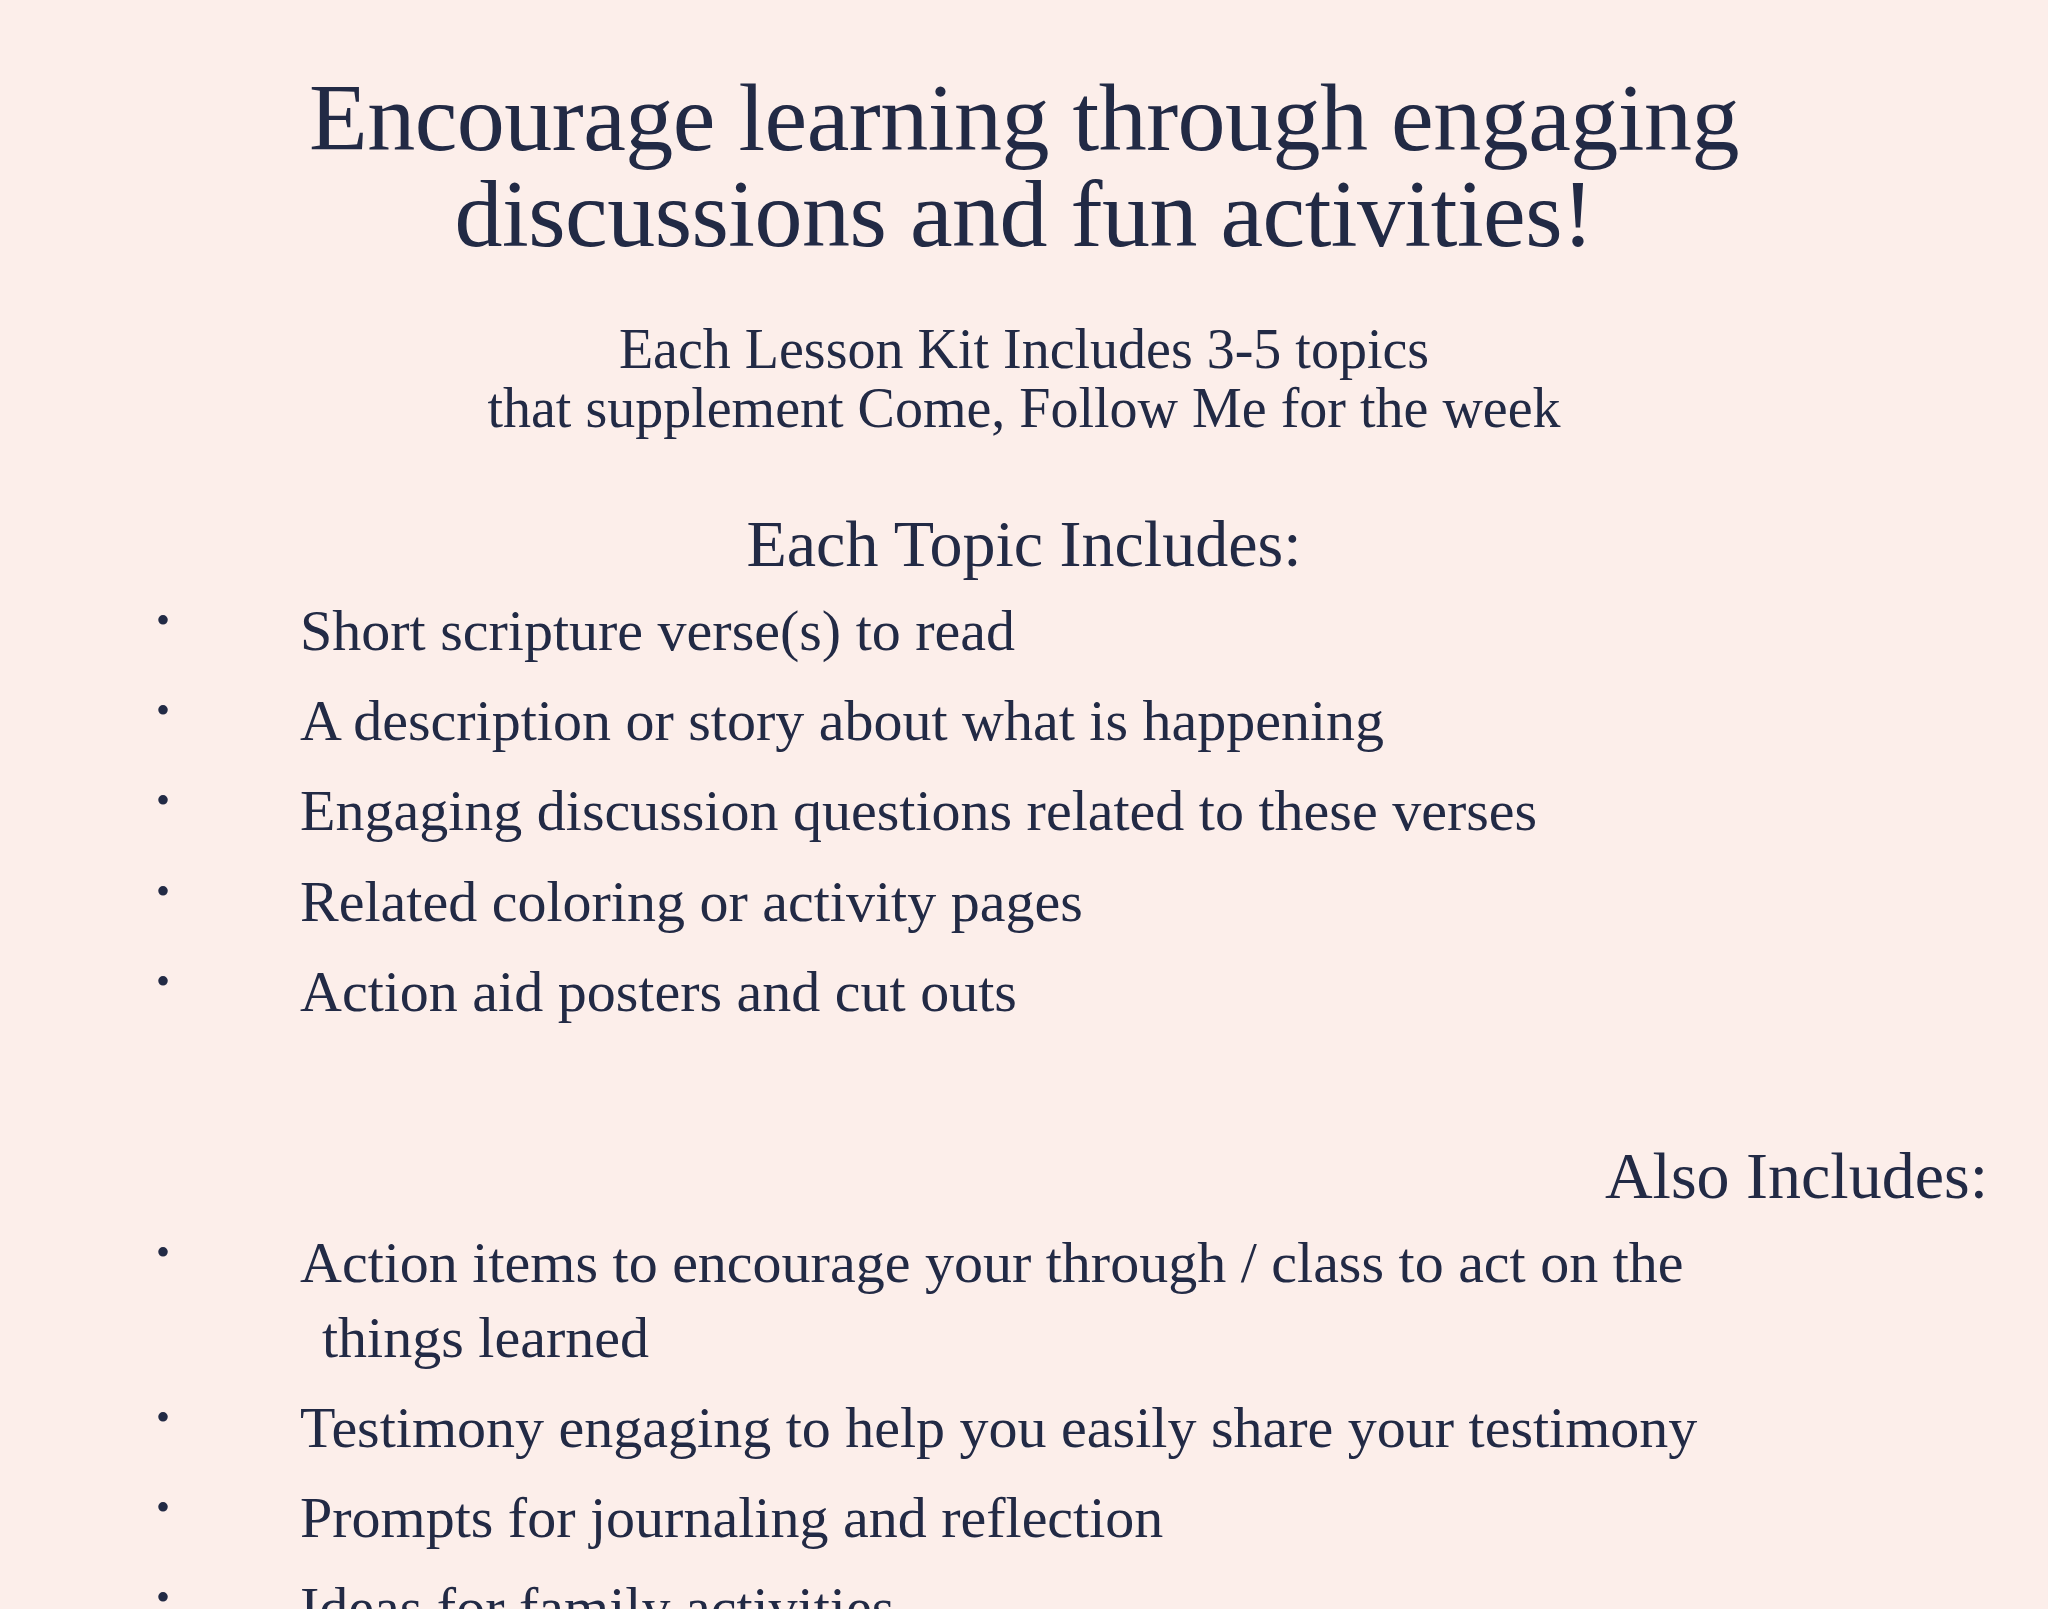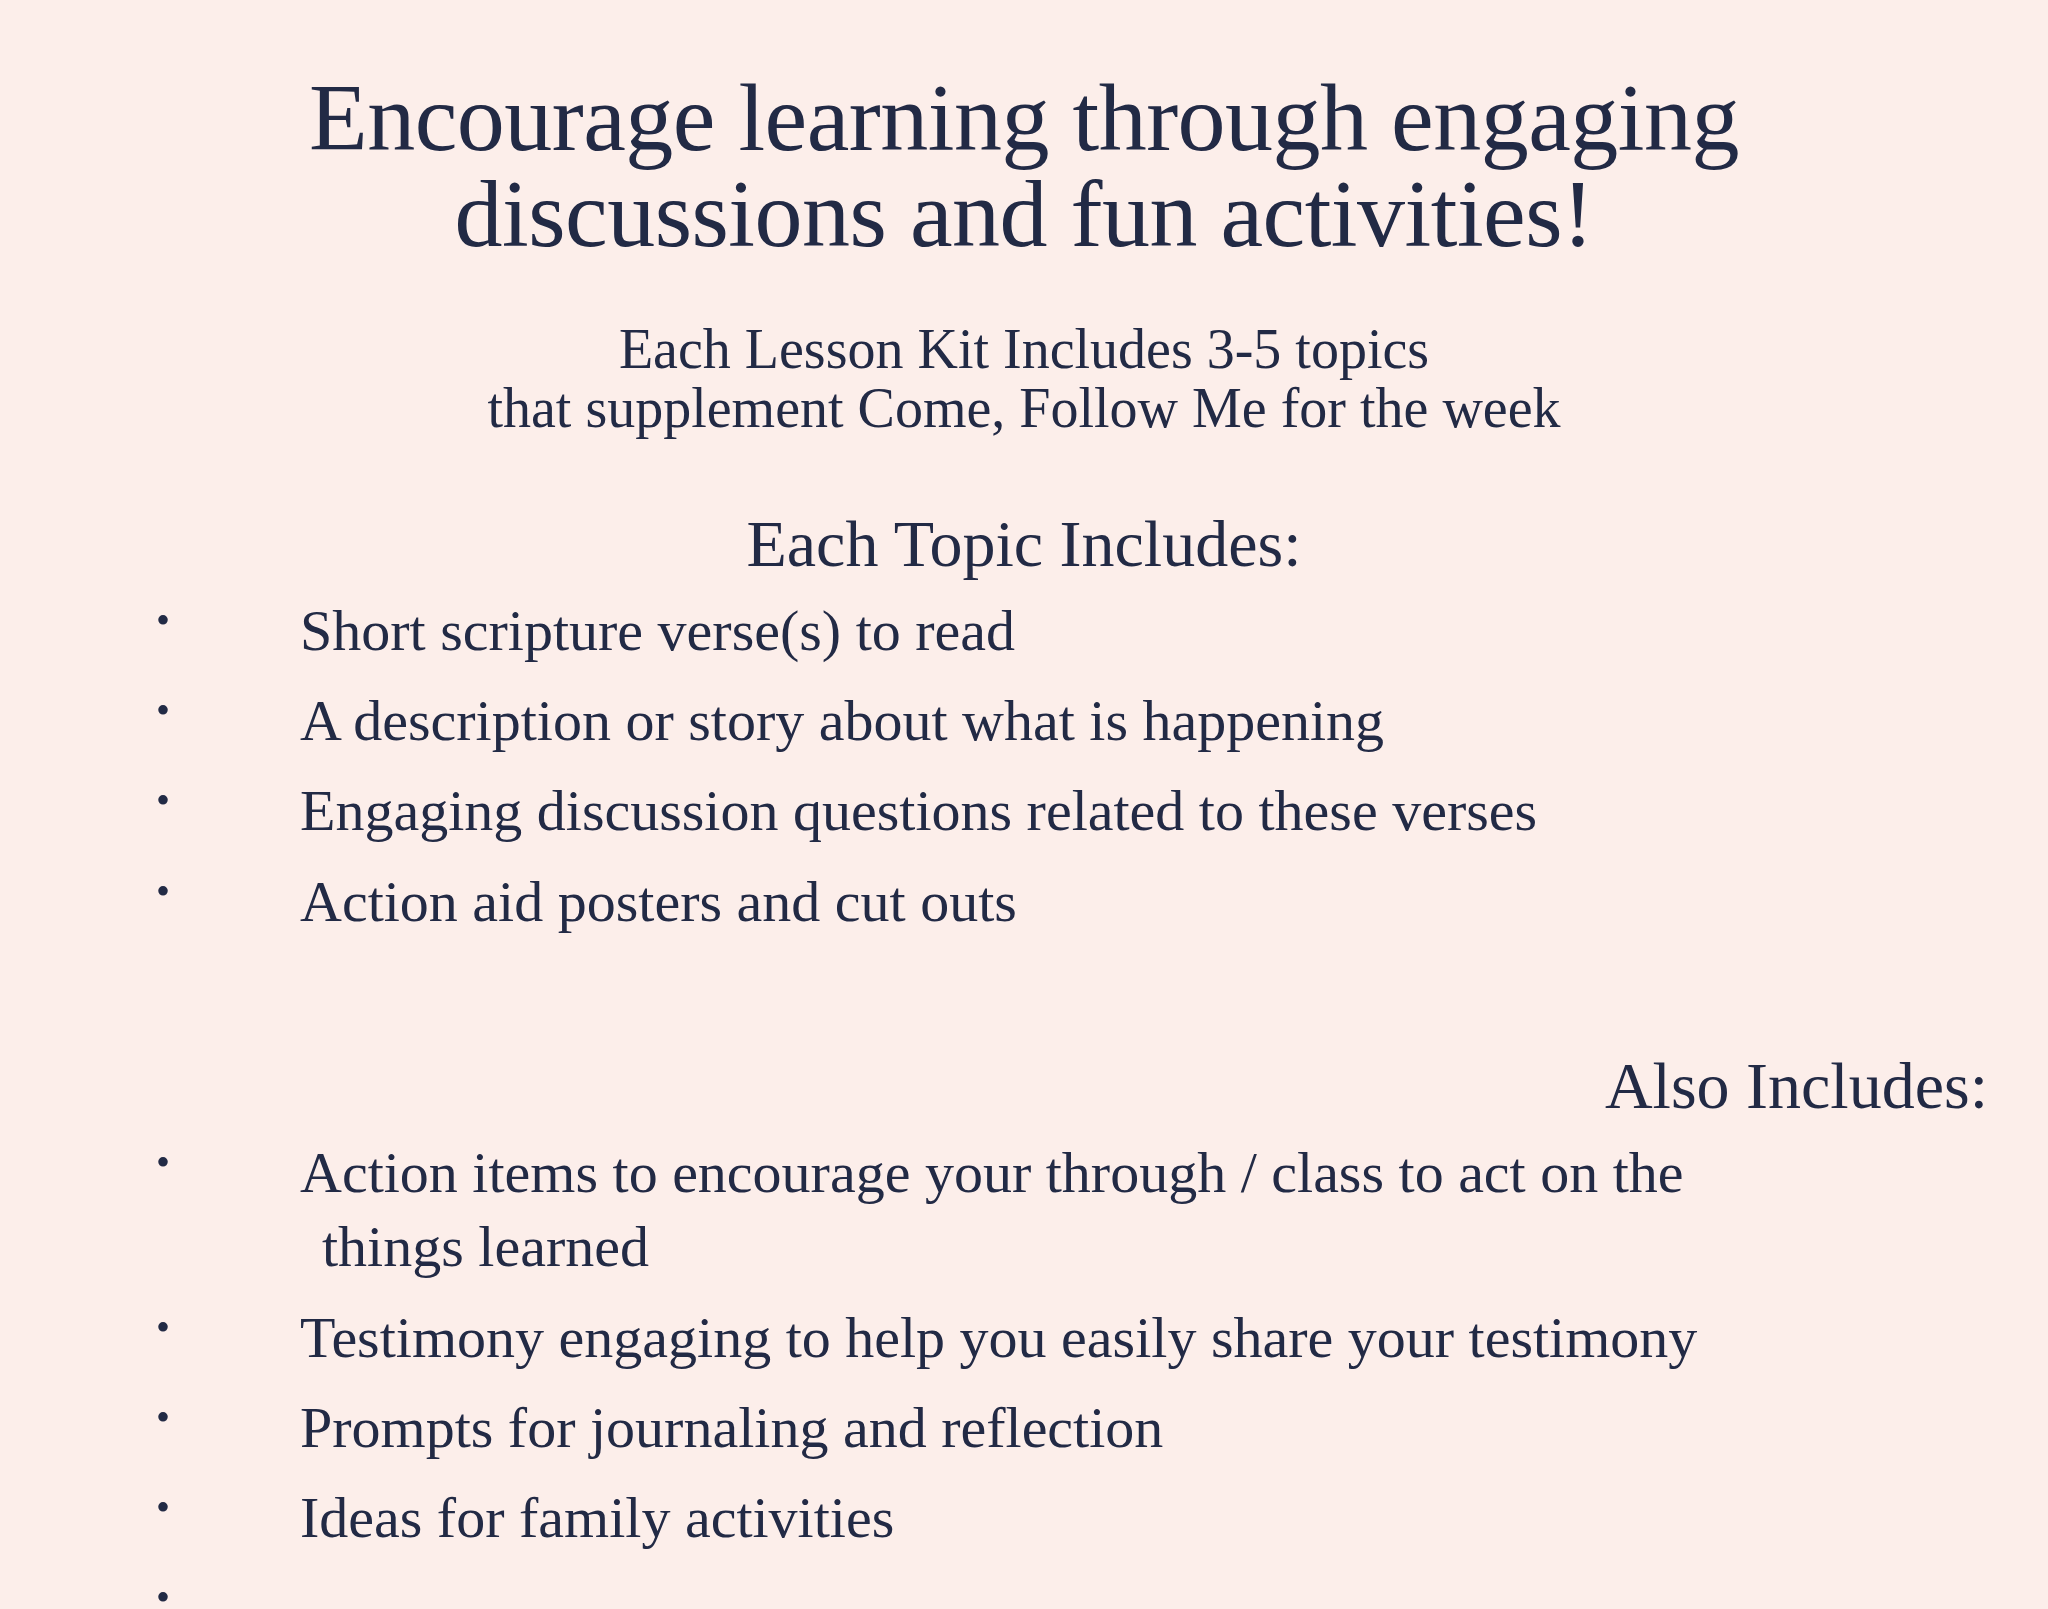--- a/index.html
+++ b/index.html
@@ -96,20 +96,21 @@
     <div>Each Lesson Kit Includes 3-5 topics</div>
     <div>that supplement Come, Follow Me for the week</div>
   </div>
 
   <h2 class="section-title">Each Topic Includes:</h2>
 
   <ul class="bullets topics">
     <li>Short scripture verse(s) to read</li>
     <li>A description or story about what is happening</li>
     <li>Engaging discussion questions related to these verses</li>
+    <li>Related coloring or activity pages</li>
     <li>Action aid posters and cut outs</li>
   </ul>
 
   <h2 class="section-title second">Also Includes:</h2>
 
   <ul class="bullets also">
     <li>
       <span>Action items to encourage your through / class to act on the</span>
       <span class="wrapline">things learned</span>
     </li>

